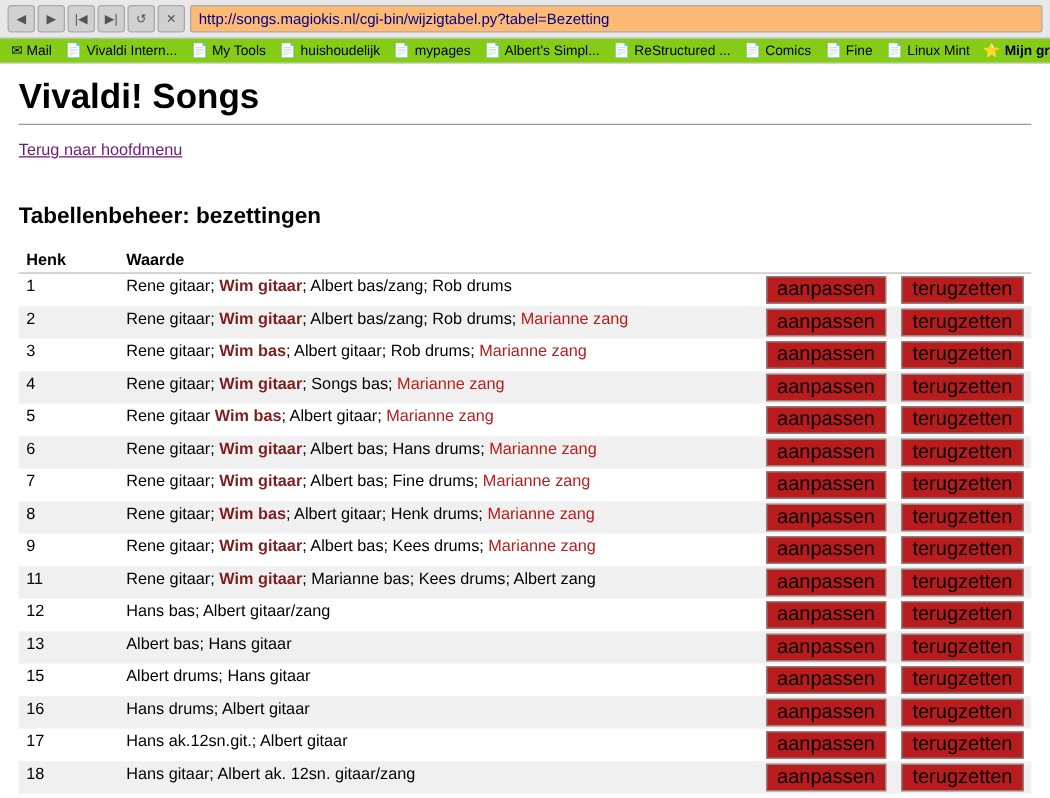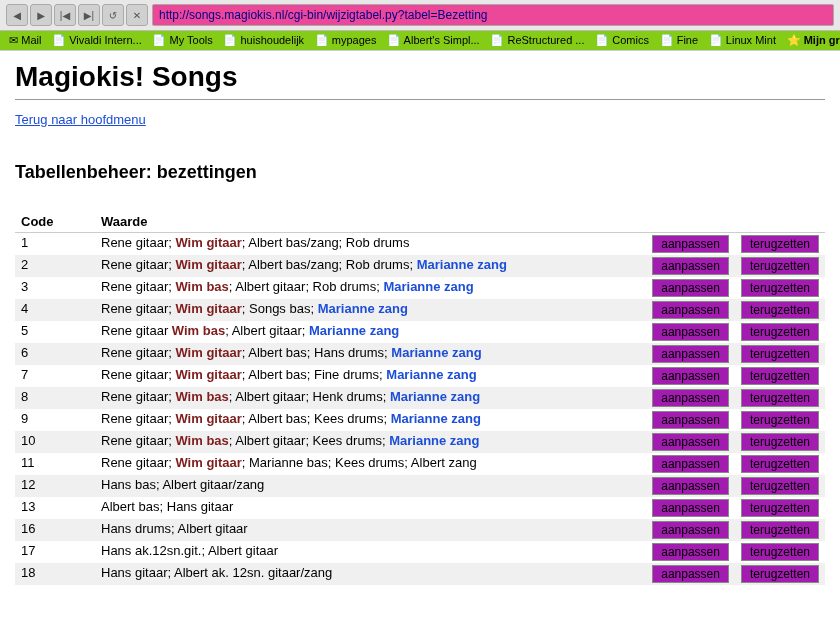--- a/index.html
+++ b/index.html
@@ -3,44 +3,44 @@
   <meta charset="utf-8">
   <style>
     * { margin: 0; padding: 0; box-sizing: border-box; }
     body { font-family: Arial, sans-serif; font-size: 13px; background: #fff; color: #000; }
 
     
     .browser-chrome { background: #d6d6d6; }
     .browser-toolbar { display: flex; align-items: center; padding: 4px 6px; gap: 4px; background: #e8e8e8; border-bottom: 1px solid #bbb; }
     .browser-nav-btns { display: flex; gap: 2px; }
     .nav-btn { width: 22px; height: 22px; background: #d0d0d0; border: 1px solid #aaa; border-radius: 3px; display: flex; align-items: center; justify-content: center; font-size: 10px; cursor: pointer; color: #555; }
-    .address-bar { flex: 1; height: 22px; border: 1px solid #aaa; border-radius: 2px; padding: 0 6px; font-size: 12px; background: #ec4899; color: #00008b; }
+    .address-bar { flex: 1; height: 22px; border: 1px solid #aaa; border-radius: 2px; padding: 0 6px; font-size: 12px; background: #fdba74; color: #00008b; }
     .bookmarks-bar { display: flex; align-items: center; padding: 2px 4px; gap: 1px; background: #84cc16; border-bottom: 1px solid #ccc; font-size: 11px; overflow: hidden; white-space: nowrap; }
     .bookmark-item { display: flex; align-items: center; gap: 2px; padding: 1px 5px; cursor: pointer; color: #000; text-decoration: none; border-radius: 2px; }
     .bookmark-selected { font-weight: bold; }
 
     
     .page-content { padding: 10px 15px; background: #fff; }
     .page-title { font-size: 28px; font-weight: bold; margin-bottom: 6px; }
     .page-divider { border: none; border-top: 1px solid #999; margin-bottom: 12px; }
-    .back-link { color: #1d4ed8; background: transparent; font-size: 13px; text-decoration: underline; cursor: pointer; display: inline-block; margin-bottom: 20px; }
-    .section-title { font-size: 18px; font-weight: bold; margin-bottom: 28px; }
+    .back-link { color: #701a75; background: transparent; font-size: 13px; text-decoration: underline; cursor: pointer; display: inline-block; margin-bottom: 20px; }
+    .section-title { font-size: 18px; font-weight: bold; margin-bottom: 14px; }
 
     
     .data-table { width: 100%; border-collapse: collapse; font-size: 13px; }
     .data-table th { text-align: left; padding: 3px 6px; font-weight: bold; border-bottom: 1px solid #ccc; }
     .data-table td { padding: 2px 6px; vertical-align: top; }
     .data-table tr:nth-child(even) td { background: #f0f0f0; }
     .data-table tr:nth-child(odd) td { background: #fff; }
     .code-col { width: 80px; }
     .value-col { }
     .action-col { width: 80px; }
-    .btn-action { background: #a21caf; border: 1px solid #888; padding: 1px 8px; font-size: 12px; cursor: pointer; white-space: nowrap; }
+    .btn-action { background: #b91c1c; border: 1px solid #888; padding: 1px 8px; font-size: 16px; cursor: pointer; white-space: nowrap; }
     .wim-highlight { color: #7f1d1d; font-weight: bold; }
-    .marianne-highlight { color: #1d4ed8; font-weight: bold; }
+    .marianne-highlight { color: #b91c1c; font-weight: normal; }
   </style>
 </head>
 <body>
 
 <div class="browser-chrome">
   <div class="browser-toolbar">
     <div class="browser-nav-btns">
       <div class="nav-btn">◀</div>
       <div class="nav-btn">▶</div>
       <div class="nav-btn">|◀</div>
@@ -60,30 +60,30 @@
     <span class="bookmark-item">📄 ReStructured ...</span>
     <span class="bookmark-item">📄 Comics</span>
     <span class="bookmark-item">📄 Fine</span>
     <span class="bookmark-item">📄 Linux Mint</span>
     <span class="bookmark-item bookmark-selected">⭐ Mijn groepen ...</span>
 
   </div>
 </div>
 
 <div class="page-content">
-  <h1 class="page-title">Magiokis! Songs</h1>
+  <h1 class="page-title">Vivaldi! Songs</h1>
   <hr class="page-divider">
   <a class="back-link">Terug naar hoofdmenu</a>
   <br><br>
   <h2 class="section-title">Tabellenbeheer: bezettingen</h2>
 
   <table class="data-table">
     <thead>
       <tr>
-        <th class="code-col">Code</th>
+        <th class="code-col">Henk</th>
         <th class="value-col">Waarde</th>
         <th class="action-col"></th>
         <th class="action-col"></th>
       </tr>
     </thead>
     <tbody id="table-body">
     <tr>
           <td class="code-col">1</td>
           <td class="value-col"><span>Rene gitaar;  </span><span class="wim-highlight">Wim gitaar</span><span>;  Albert bas/zang;  Rob drums</span></td>
           <td class="action-col"><button class="btn-action">aanpassen</button></td>
@@ -131,40 +131,40 @@
           <td class="action-col"><button class="btn-action">aanpassen</button></td>
           <td class="action-col"><button class="btn-action">terugzetten</button></td>
         </tr>
         <tr>
           <td class="code-col">9</td>
           <td class="value-col"><span>Rene gitaar;  </span><span class="wim-highlight">Wim gitaar</span><span>;  Albert bas;  Kees drums;  </span><span class="marianne-highlight">Marianne zang</span><span></span></td>
           <td class="action-col"><button class="btn-action">aanpassen</button></td>
           <td class="action-col"><button class="btn-action">terugzetten</button></td>
         </tr>
         <tr>
-          <td class="code-col">10</td>
-          <td class="value-col"><span>Rene gitaar;  </span><span class="wim-highlight">Wim bas</span><span>;  Albert gitaar;  Kees drums;  </span><span class="marianne-highlight">Marianne zang</span><span></span></td>
-          <td class="action-col"><button class="btn-action">aanpassen</button></td>
-          <td class="action-col"><button class="btn-action">terugzetten</button></td>
-        </tr>
-        <tr>
           <td class="code-col">11</td>
           <td class="value-col"><span>Rene gitaar;  </span><span class="wim-highlight">Wim gitaar</span><span>;  Marianne bas;  Kees drums;  Albert zang</span></td>
           <td class="action-col"><button class="btn-action">aanpassen</button></td>
           <td class="action-col"><button class="btn-action">terugzetten</button></td>
         </tr>
         <tr>
           <td class="code-col">12</td>
           <td class="value-col">Hans bas;  Albert gitaar/zang</td>
           <td class="action-col"><button class="btn-action">aanpassen</button></td>
           <td class="action-col"><button class="btn-action">terugzetten</button></td>
         </tr>
         <tr>
           <td class="code-col">13</td>
           <td class="value-col">Albert bas;  Hans gitaar</td>
+          <td class="action-col"><button class="btn-action">aanpassen</button></td>
+          <td class="action-col"><button class="btn-action">terugzetten</button></td>
+        </tr>
+        <tr>
+          <td class="code-col">15</td>
+          <td class="value-col">Albert drums;  Hans gitaar</td>
           <td class="action-col"><button class="btn-action">aanpassen</button></td>
           <td class="action-col"><button class="btn-action">terugzetten</button></td>
         </tr>
         <tr>
           <td class="code-col">16</td>
           <td class="value-col">Hans drums;  Albert gitaar</td>
           <td class="action-col"><button class="btn-action">aanpassen</button></td>
           <td class="action-col"><button class="btn-action">terugzetten</button></td>
         </tr>
         <tr>

